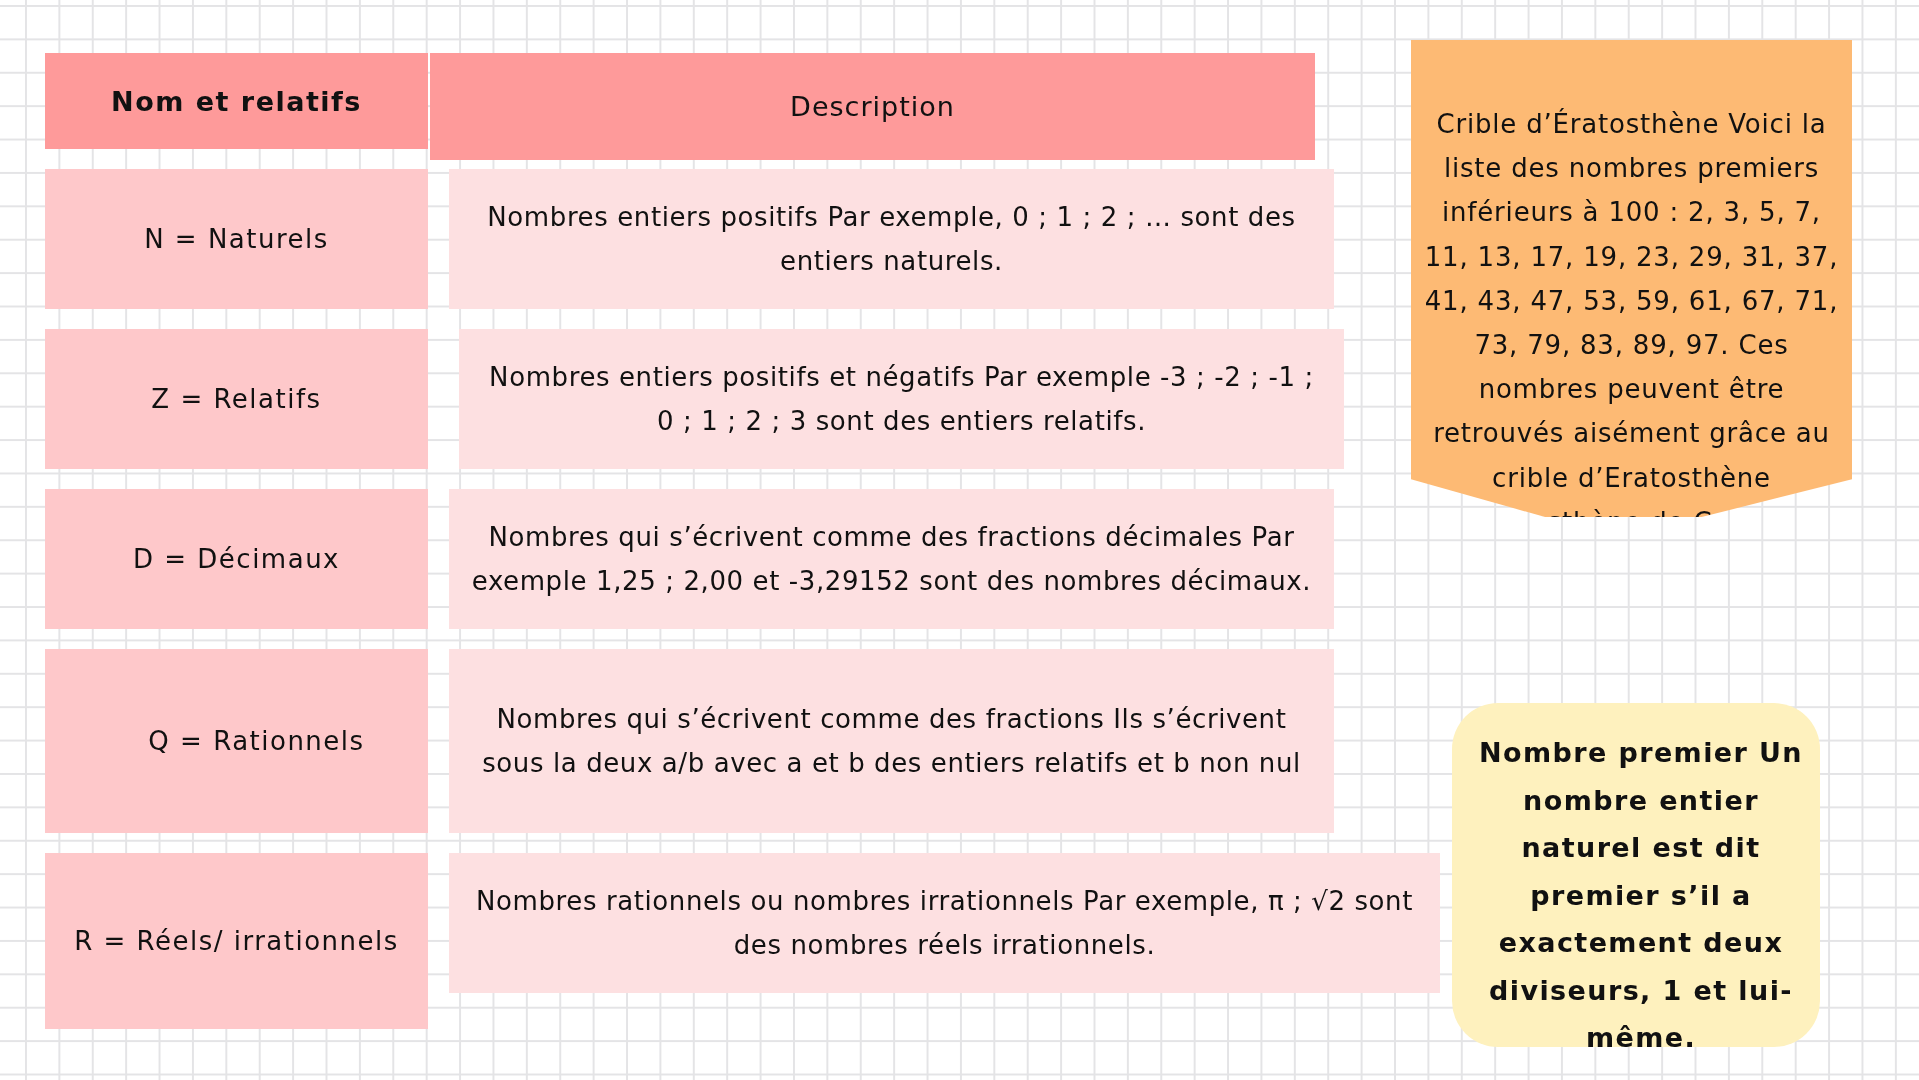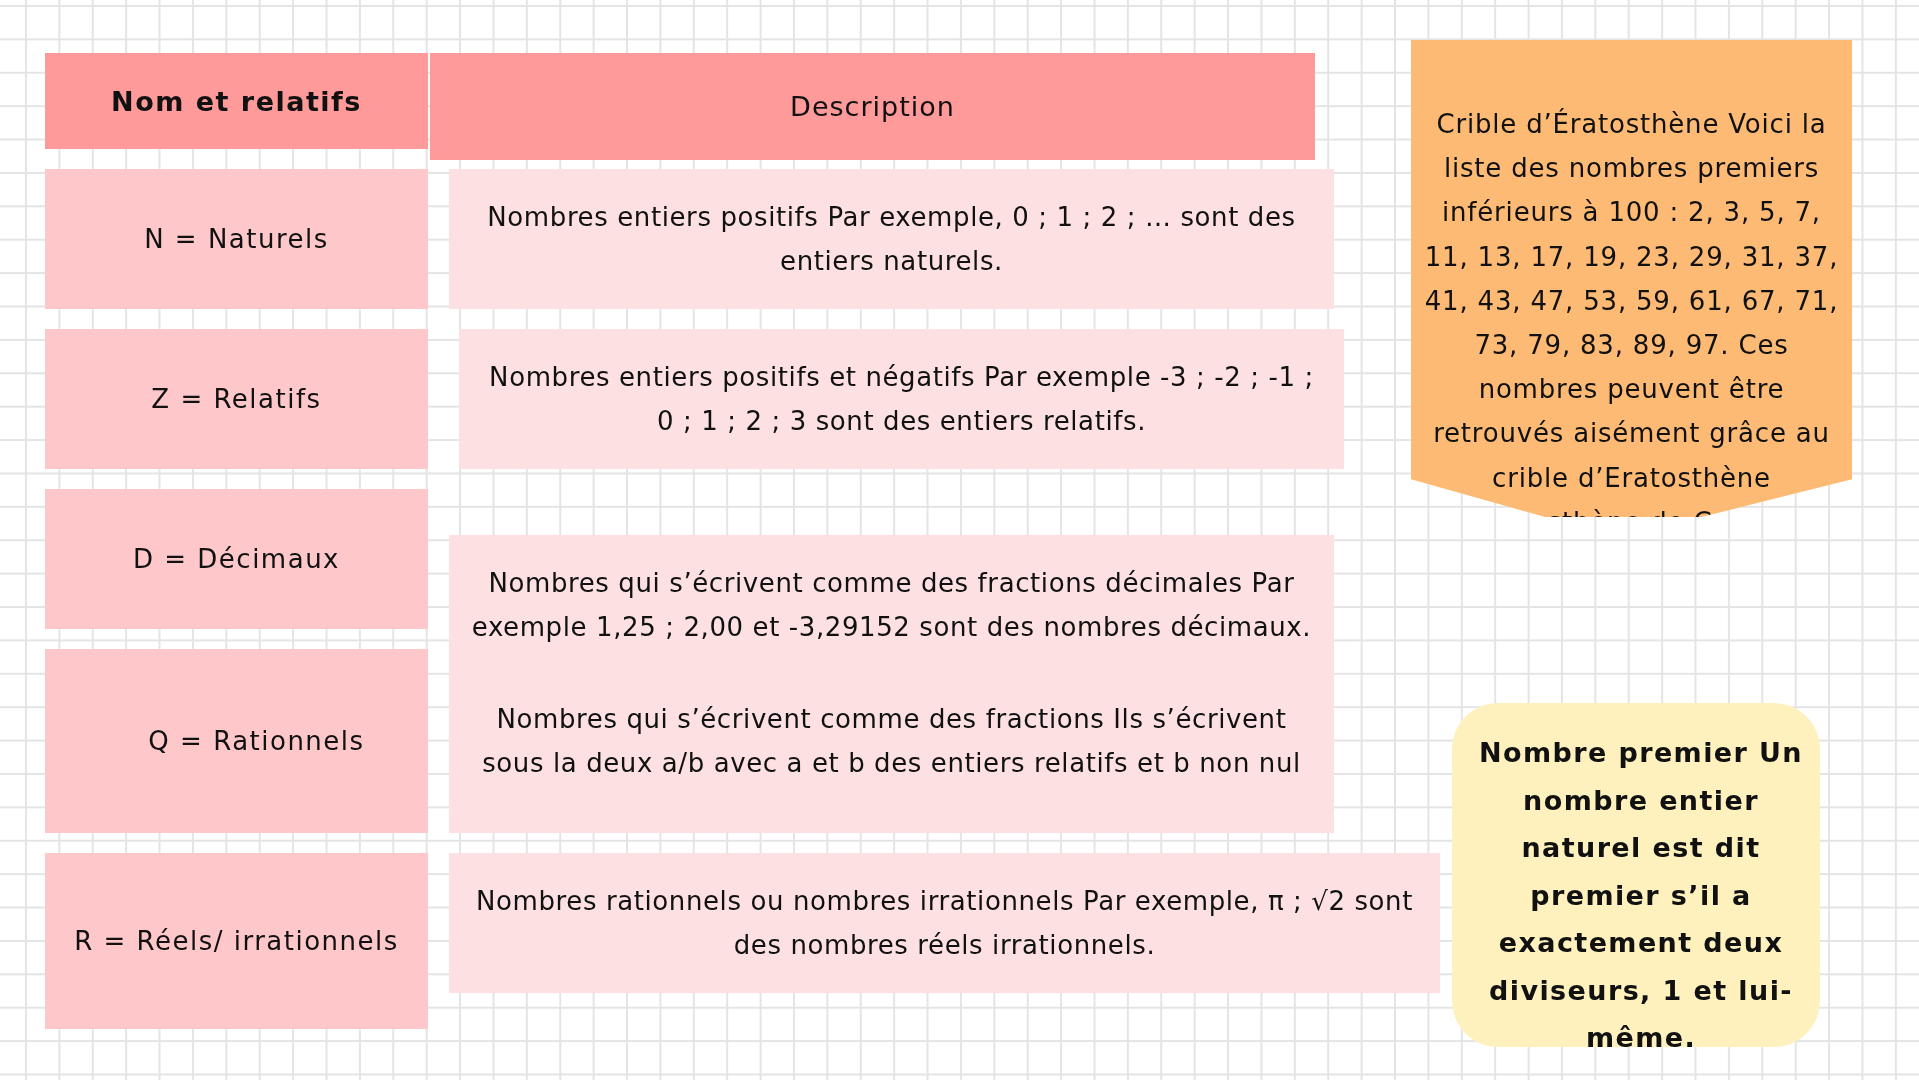--- a/index.html
+++ b/index.html
@@ -58,21 +58,21 @@
 <div class="cell namecell" style="left:45px; top:329px; width:383px; height:140px;">
   <span>Z = Relatifs</span>
 </div>
 <div class="cell desccell" style="left:449px; top:329px; width:885px; height:140px;margin-left:10px;">
   <span>Nombres entiers positifs et négatifs Par exemple -3 ; -2 ; -1 ; 0 ; 1 ; 2 ; 3 sont des entiers relatifs.</span>
 </div>
 
 <div class="cell namecell" style="left:45px; top:489px; width:383px; height:140px;">
   <span>D = Décimaux</span>
 </div>
-<div class="cell desccell" style="left:449px; top:489px; width:885px; height:140px;margin-top:46px;">
+<div class="cell desccell" style="left:449px; top:489px; width:885px; height:140px;">
   <span>Nombres qui s’écrivent comme des fractions décimales Par exemple 1,25 ; 2,00 et -3,29152 sont des nombres décimaux.</span>
 </div>
 
 <div class="cell namecell" style="left:45px; top:649px; width:383px; height:184px;padding-left:40px;">
   <span>Q = Rationnels</span>
 </div>
 <div class="cell desccell" style="left:449px; top:649px; width:885px; height:184px;">
   <span>Nombres qui s’écrivent comme des fractions Ils s’écrivent sous la deux a/b avec a et b des entiers relatifs et b non nul</span>
 </div>
 

